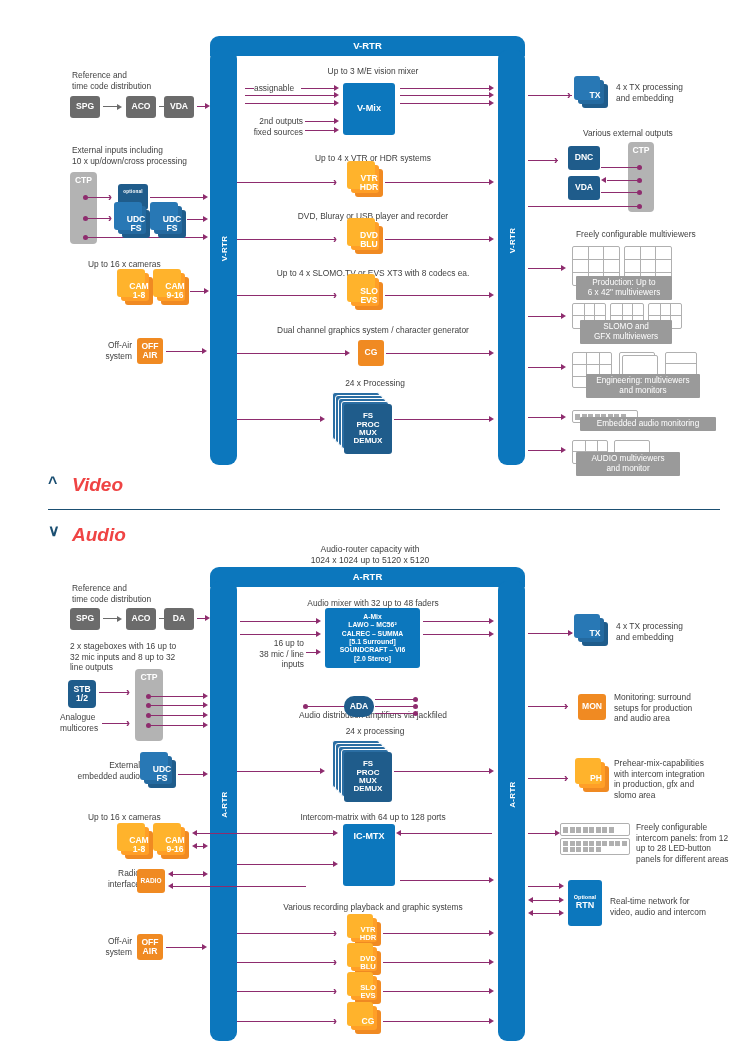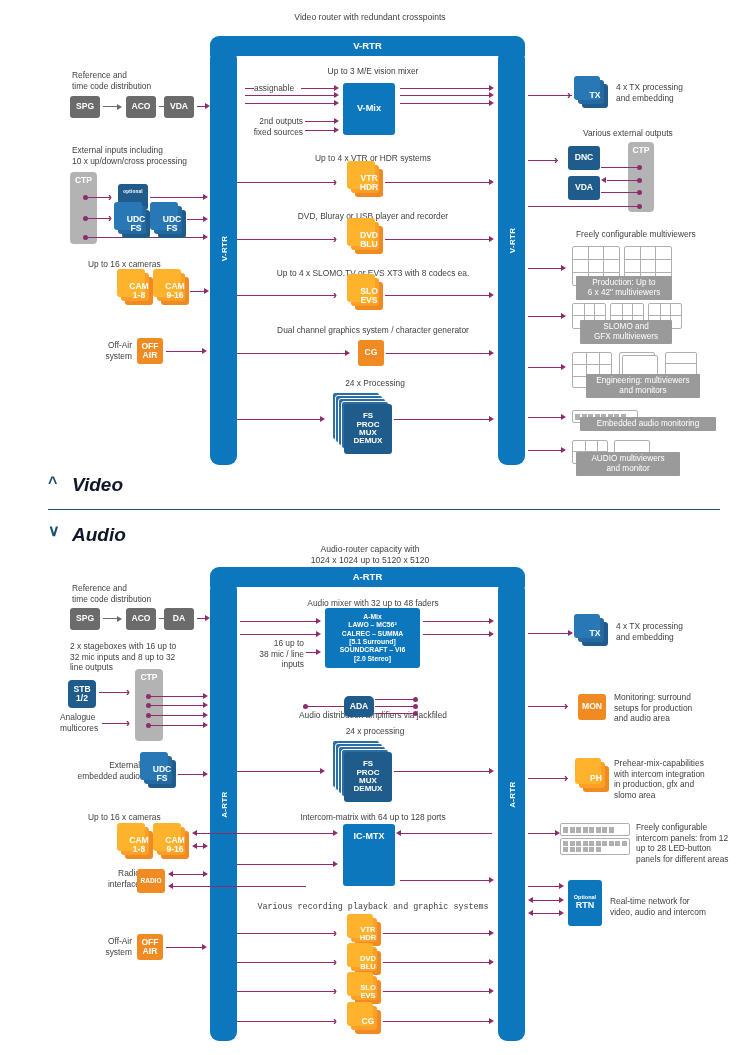--- a/index.html
+++ b/index.html
@@ -81,21 +81,21 @@
     border-right: 5px solid #8e2c6e; }
   .chev { position: absolute; color: #8e2c6e; font-size: 12px; line-height: 1; font-weight: 600;}
   .dot { position: absolute; width: 5px; height: 5px; border-radius: 50%; background: #8e2c6e; }
   .arwg { position:absolute; width:0;height:0;
     border-top:3.4px solid transparent;border-bottom:3.4px solid transparent;
     border-left:5px solid #6b6b6b;}
 
   
   .sect { position: absolute; }
   .sect .chv { position:absolute; color:#1b4f72; font-size: 16px; font-weight: bold; }
-  .sect .ttl { position:absolute; color:#0f172a; font-size: 19px; font-weight: bold; font-style: italic; }
+  .sect .ttl { position:absolute; color:#ef4444; font-size: 19px; font-weight: bold; font-style: italic; }
   .rule { position:absolute; height: 1.4px; background: #1b4f72; }
 
   
   .mon {
     position: absolute; border: 1.6px solid #b0b0b0; border-radius: 2px;
     background: #ffffff;
   }
   .mon .g { position:absolute; background:#b0b0b0; }
   .monlbl {
     position: absolute; background: #9a9a9a; color: #fff;
@@ -107,21 +107,20 @@
     display:flex; align-items:center; gap:1.5px; padding: 2px;
   }
   .panel i { display:block; background:#b0b0b0; }
 </style>
 </head>
 <body>
 
 <div class="stage">
 
   <div class="abs hdr" style="left:200px; top:12px; width:340px;">
-    <div>Video router with redundant crosspoints</div>
   </div>
 
   <div class="abs router" style="left:210px; top:36px; width:315px; height:20px; border-radius:9px 9px 0 0;">
     <div class="router-title" style="top:4px;">V-RTR</div>
   </div>
   <div class="abs router" style="left:210px; top:50px; width:27px; height:415px;"></div>
   <div class="abs router" style="left:498px; top:50px; width:27px; height:415px;"></div>
   <div class="abs vlabel" style="left:204px; top:244px; width:40px; text-align:center; transform:rotate(-90deg);">V-RTR</div>
   <div class="abs vlabel" style="left:492px; top:236px; width:40px; text-align:center; transform:rotate(-90deg);">V-RTR</div>
 
@@ -526,21 +525,21 @@
     <span>[2.0 Stereo]</span>
   </div>
   <div class="abs ln" style="left:423px; top:621px; width:68px;"></div>
   <div class="abs arw" style="left:489px; top:617.5px;"></div>
   <div class="abs ln" style="left:423px; top:634px; width:68px;"></div>
   <div class="abs arw" style="left:489px; top:630.5px;"></div>
 
   <div class="abs cap c" style="left:248px; top:683px; width:250px;margin-top:27px;">Audio distribution amplifiers via jackfiled</div>
   <div class="abs dot" style="left:303px; top:704px;"></div>
   <div class="abs ln" style="left:306px; top:706px; width:39px;"></div>
-  <div class="box blue abs" style="left:344px; top:696px; width:30px; height:21px; border-radius:5px;">ADA</div>
+  <div class="box blue abs" style="left:344px; top:696px; width:30px; height:21px; border-radius:10px;">ADA</div>
   <div class="abs ln" style="left:375px; top:699px; width:40px;"></div>
   <div class="abs dot" style="left:413px; top:697px;"></div>
   <div class="abs ln" style="left:375px; top:706px; width:40px;"></div>
   <div class="abs dot" style="left:413px; top:704px;"></div>
   <div class="abs ln" style="left:375px; top:713px; width:40px;"></div>
   <div class="abs dot" style="left:413px; top:711px;"></div>
 
   <div class="abs cap c" style="left:300px; top:726px; width:150px;">24 x processing</div>
   <div class="abs deepstack" style="left:332px; top:740px; width:64px; height:62px;">
     <div class="layer" style="left:0px;  top:0px;  width:48px; height:48px;"></div>
@@ -563,21 +562,21 @@
   <div class="abs ln" style="left:237px; top:833px; width:98px;"></div>
   <div class="abs arw" style="left:333px; top:829.5px;"></div>
   <div class="box bblue abs" style="left:343px; top:824px; width:52px; height:62px; font-size:9px; align-items:flex-start; padding-top:8px;">IC-MTX</div>
   <div class="abs ln" style="left:400px; top:833px; width:92px;"></div>
   <div class="abs arwL" style="left:396px; top:829.5px;"></div>
   <div class="abs ln" style="left:237px; top:864px; width:98px;"></div>
   <div class="abs arw" style="left:333px; top:860.5px;"></div>
   <div class="abs ln" style="left:400px; top:880px; width:92px;"></div>
   <div class="abs arw" style="left:489px; top:876.5px;"></div>
 
-  <div class="abs cap c" style="left:248px; top:902px; width:250px;font-family:Liberation Mono, monospace;">Various recording playback and graphic systems</div>
+  <div class="abs cap c" style="left:248px; top:902px; width:250px;">Various recording playback and graphic systems</div>
   <div class="abs ln" style="left:237px; top:933px; width:98px;"></div>
   <div class="abs chev" style="left:333px; top:927px;">›</div>
   <div class="box orng abs stack" style="left:355px; top:922px; width:26px; height:24px; flex-direction:column; font-size:7.6px;">
     <span>VTR</span>
     <span>HDR</span>
   </div>
   <div class="abs ln" style="left:383px; top:933px; width:109px;"></div>
   <div class="abs arw" style="left:489px; top:929.5px;"></div>
 
   <div class="abs ln" style="left:237px; top:962px; width:98px;"></div>

